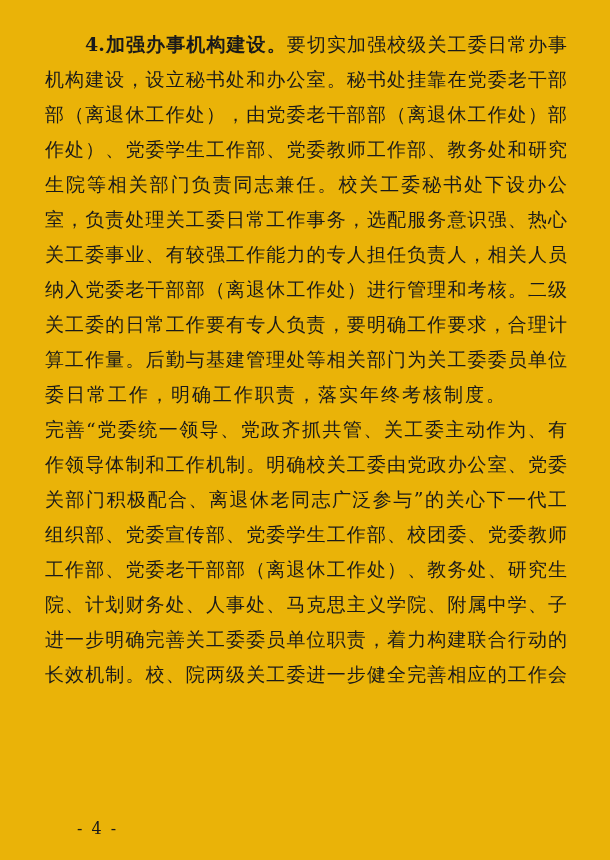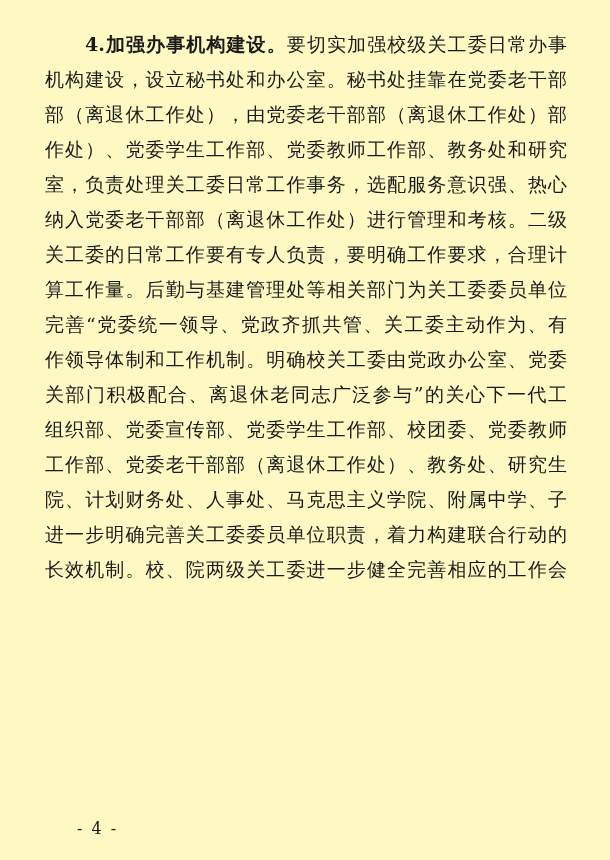--- a/index.html
+++ b/index.html
@@ -11,21 +11,21 @@
     height: 860px;
     background: #ffffff;
     position: relative;
     overflow: hidden;
     font-family: "DejaVu Serif", "Liberation Serif", serif;
     color: #1a1a1a;
   }
   .page {
     position: absolute;
     inset: 0;
-    background: #fef9c3;
+    background: #eab308;
   }
   .textblock {
     position: absolute;
     left: 45px;
     top: 27px;
     width: 522px;
   }
   .line {
     height: 35px;
     line-height: 35px;
@@ -59,24 +59,27 @@
 </style>
 </head>
 <body>
 
 <div class="page">
   <div class="textblock" id="textblock">
       <div class="line indent"><span class="seg bold">4.加强办事机构建设。</span><span class="seg">要切实加强校级关工委日常办事</span></div>
       <div class="line"><span class="seg">机构建设，设立秘书处和办公室。秘书处挂靠在党委老干部</span></div>
       <div class="line"><span class="seg">部（离退休工作处），由党委老干部部（离退休工作处）部</span></div>
       <div class="line"><span class="seg">作处）、党委学生工作部、党委教师工作部、教务处和研究</span></div>
+      <div class="line"><span class="seg">生院等相关部门负责同志兼任。校关工委秘书处下设办公</span></div>
       <div class="line"><span class="seg">室，负责处理关工委日常工作事务，选配服务意识强、热心</span></div>
+      <div class="line"><span class="seg">关工委事业、有较强工作能力的专人担任负责人，相关人员</span></div>
       <div class="line"><span class="seg">纳入党委老干部部（离退休工作处）进行管理和考核。二级</span></div>
       <div class="line"><span class="seg">关工委的日常工作要有专人负责，要明确工作要求，合理计</span></div>
       <div class="line"><span class="seg">算工作量。后勤与基建管理处等相关部门为关工委委员单位</span></div>
+      <div class="line nofill"><span class="seg">委日常工作，明确工作职责，落实年终考核制度。</span></div>
       <div class="line"><span class="seg">完善“党委统一领导、党政齐抓共管、关工委主动作为、有</span></div>
       <div class="line"><span class="seg">作领导体制和工作机制。明确校关工委由党政办公室、党委</span></div>
       <div class="line"><span class="seg">关部门积极配合、离退休老同志广泛参与”的关心下一代工</span></div>
       <div class="line"><span class="seg">组织部、党委宣传部、党委学生工作部、校团委、党委教师</span></div>
       <div class="line"><span class="seg">工作部、党委老干部部（离退休工作处）、教务处、研究生</span></div>
       <div class="line"><span class="seg">院、计划财务处、人事处、马克思主义学院、附属中学、子</span></div>
       <div class="line"><span class="seg">进一步明确完善关工委委员单位职责，着力构建联合行动的</span></div>
       <div class="line"><span class="seg">长效机制。校、院两级关工委进一步健全完善相应的工作会</span></div>
     </div>
   <div class="footer-pagenum">- 4 -</div>

